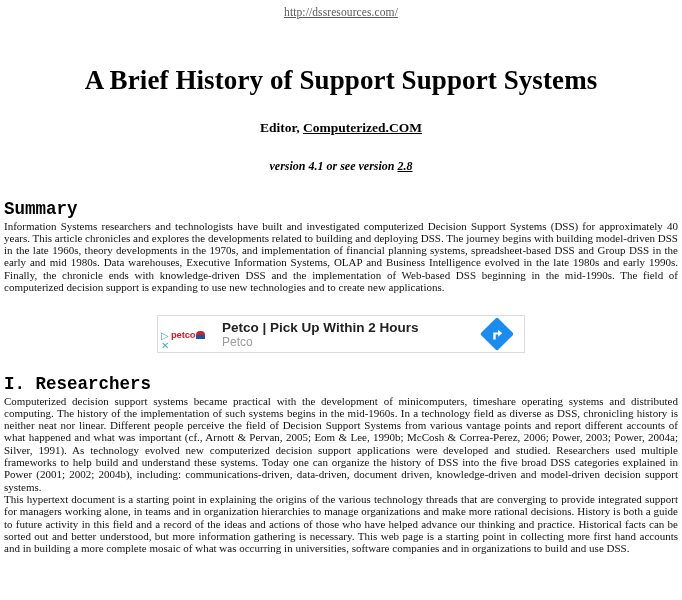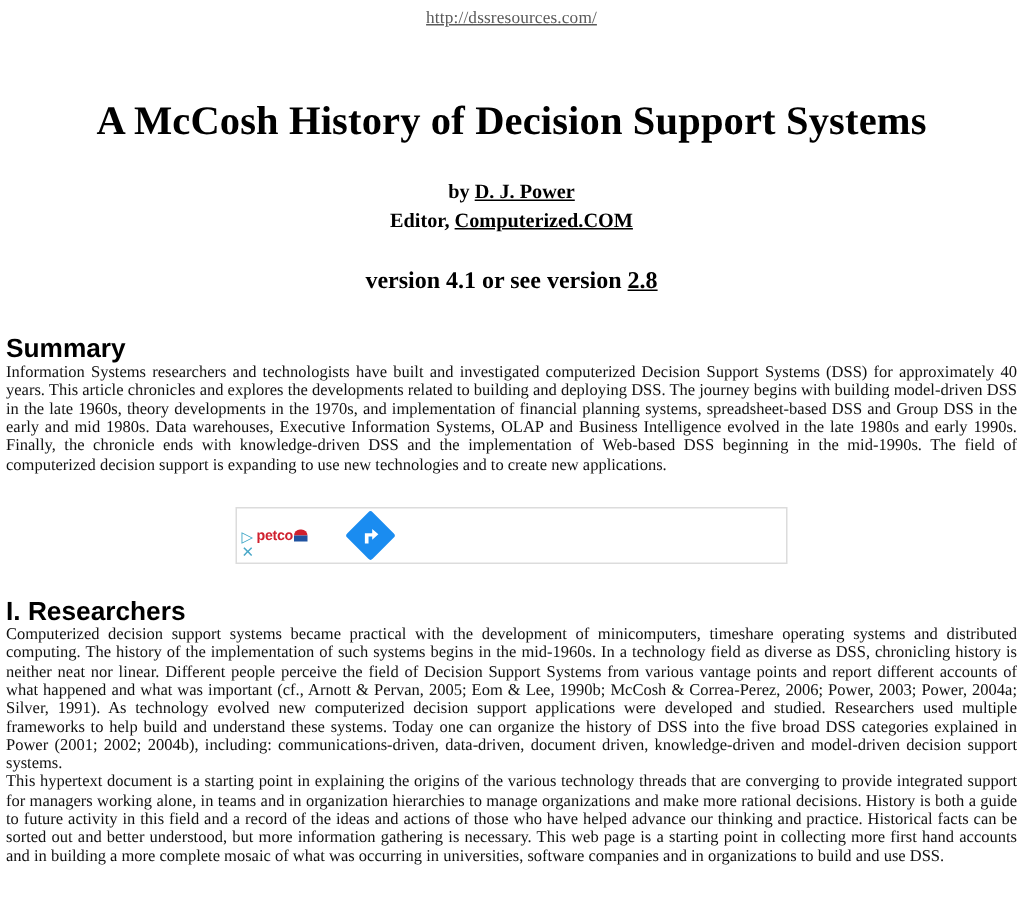--- a/index.html
+++ b/index.html
@@ -56,31 +56,32 @@
     font-weight: bold;
     line-height: 1.45;
   }
   .byline a,
   .byline .lnk {
     color: #000000;
     text-decoration: underline;
   }
   .version-line {
     margin-top: 22px;
-    font-size: 16px;
-    font-weight: bold;
+    font-size: 12px;
+    font-weight: bold;
+    font-style: italic;
   }
   .version-line .lnk {
     text-decoration: underline;
     color: #000000;
   }
 
   
   h2.section-heading {
-    font-family: Liberation Sans, sans-serif;
+    font-family: Liberation Mono, monospace;
     font-size: 17.5px;
     font-weight: bold;
     margin: 0;
     padding: 0;
     line-height: 1.1;
   }
   .summary-heading-wrap {
     margin-top: 26px;
   }
   .intro-heading-wrap {
@@ -226,26 +227,23 @@
 </head>
 <body>
 
 <div class="page">
 
   <div class="header-url-row">
     <span class="header-url">http://dssresources.com/</span>
   </div>
 
   <div class="title-block">
-    <h1 class="doc-title">A McCosh History of Decision Support Systems</h1>
+    <h1 class="doc-title">A Brief History of Support Support Systems</h1>
 
     <div class="byline">
-      <div>
-        <span>by </span><span class="lnk">D. J. Power</span>
-      </div>
       <div>
         <span>Editor, </span><span class="lnk">Computerized.COM</span>
       </div>
     </div>
 
     <div class="version-line">
       <span>version 4.1 or see version </span><span class="lnk">2.8</span>
     </div>
   </div>
 
@@ -262,20 +260,24 @@
         <span class="ad-close-icon">✕</span>
         <span class="petco-logo">
           <span>petco</span>
           <span class="petco-mark">
             <span class="m-red"></span>
               <span class="m-blue"></span>
           </span>
         </span>
       </div>
 
+      <div class="ad-text-block">
+        <div class="ad-headline">Petco | Pick Up Within 2 Hours</div>
+        <div class="ad-subtext">Petco</div>
+      </div>
 
       <div class="ad-cta-icon">
         <span class="diamond">
           <svg width="15" height="15" viewBox="0 0 16 16" aria-hidden="true">
             <path d="M9.2 2.6 L13.6 6.4 L9.2 10.2 L9.2 7.9 L6.6 7.9 L6.6 13.0 L4.0 13.0 L4.0 5.6 L9.2 5.6 Z" fill="#ffffff"></path>
           </svg>
         </span>
       </div>
 
     </div>

